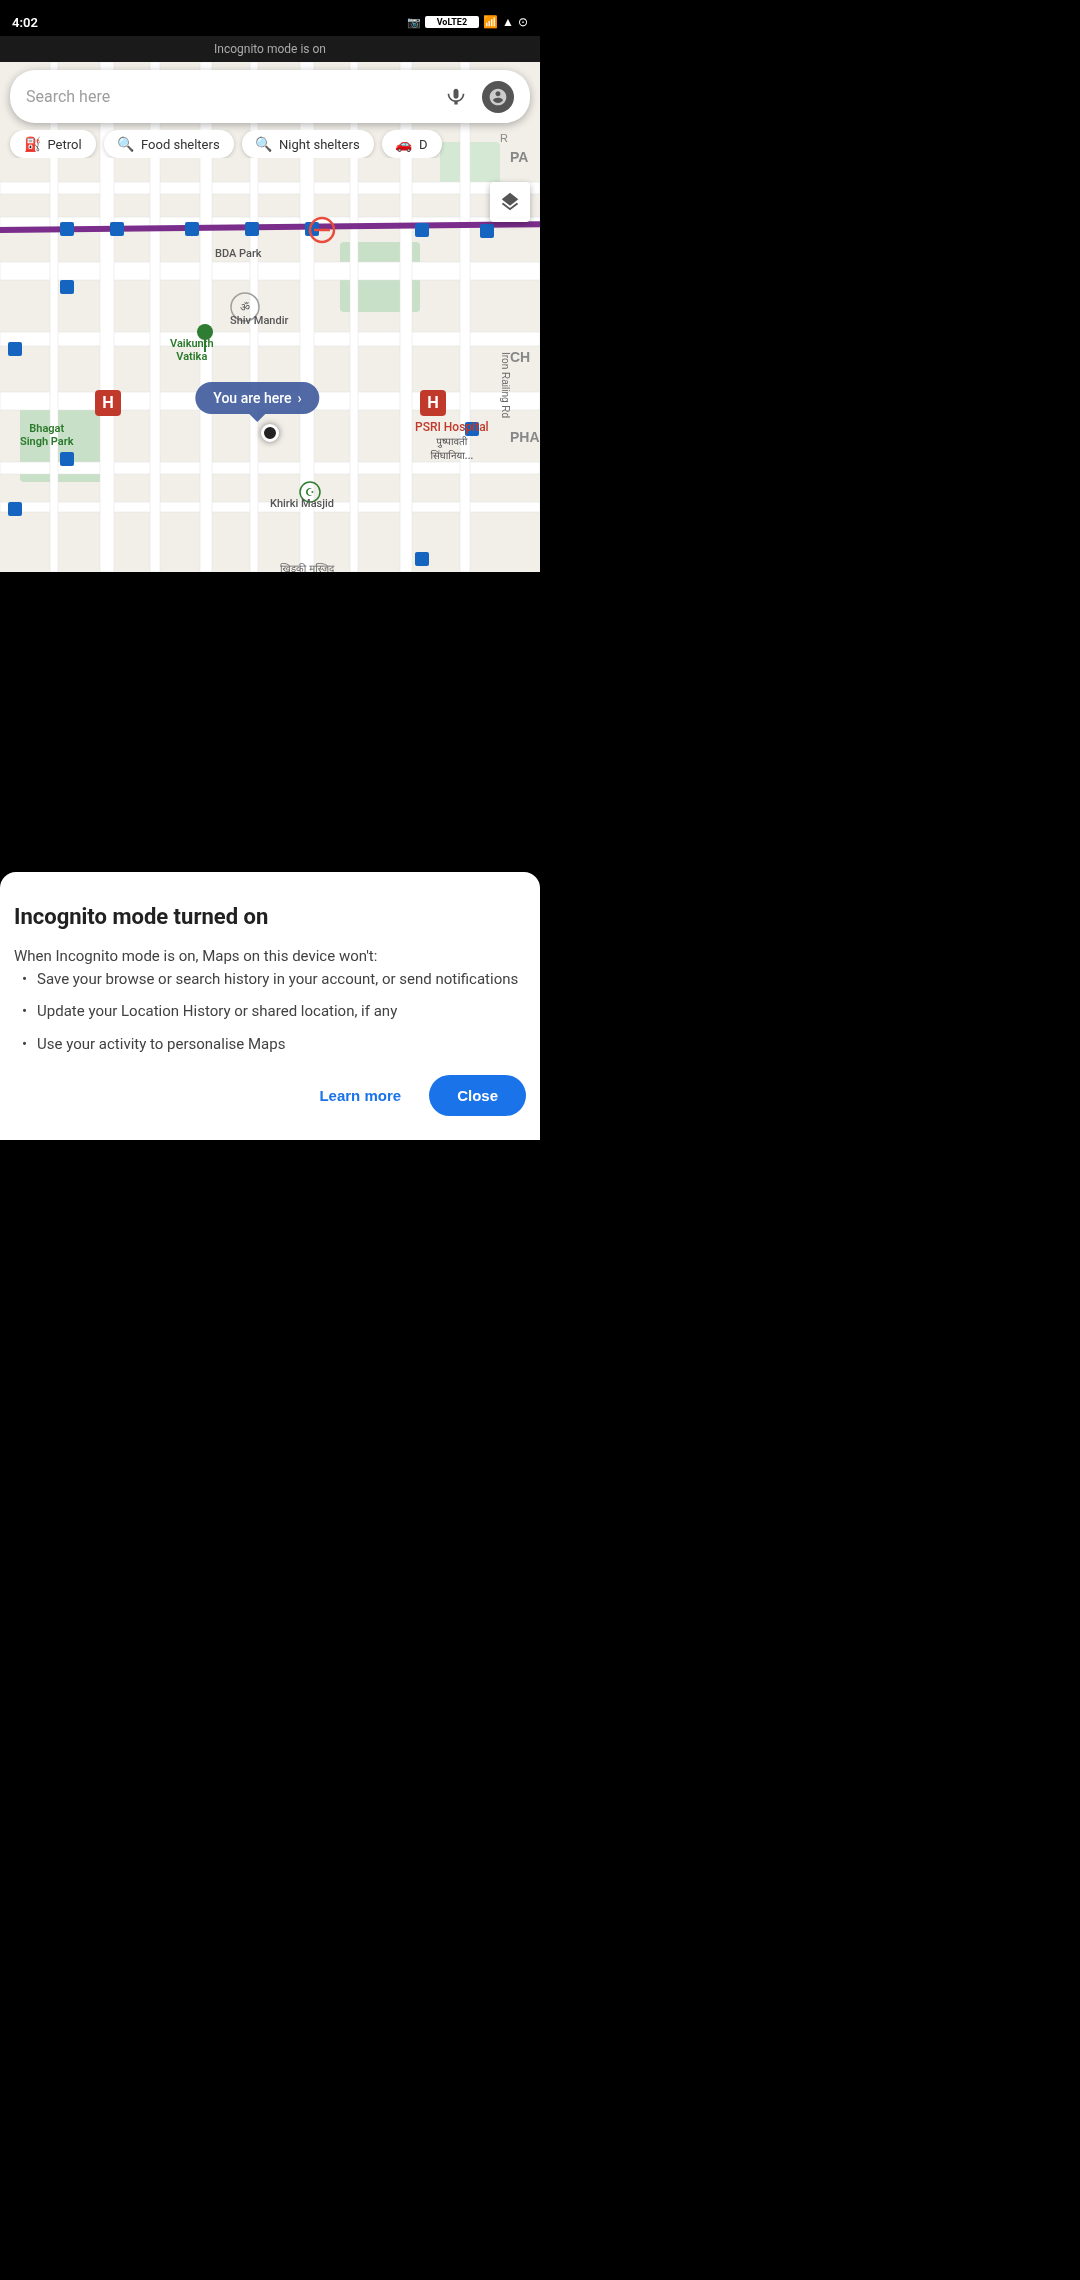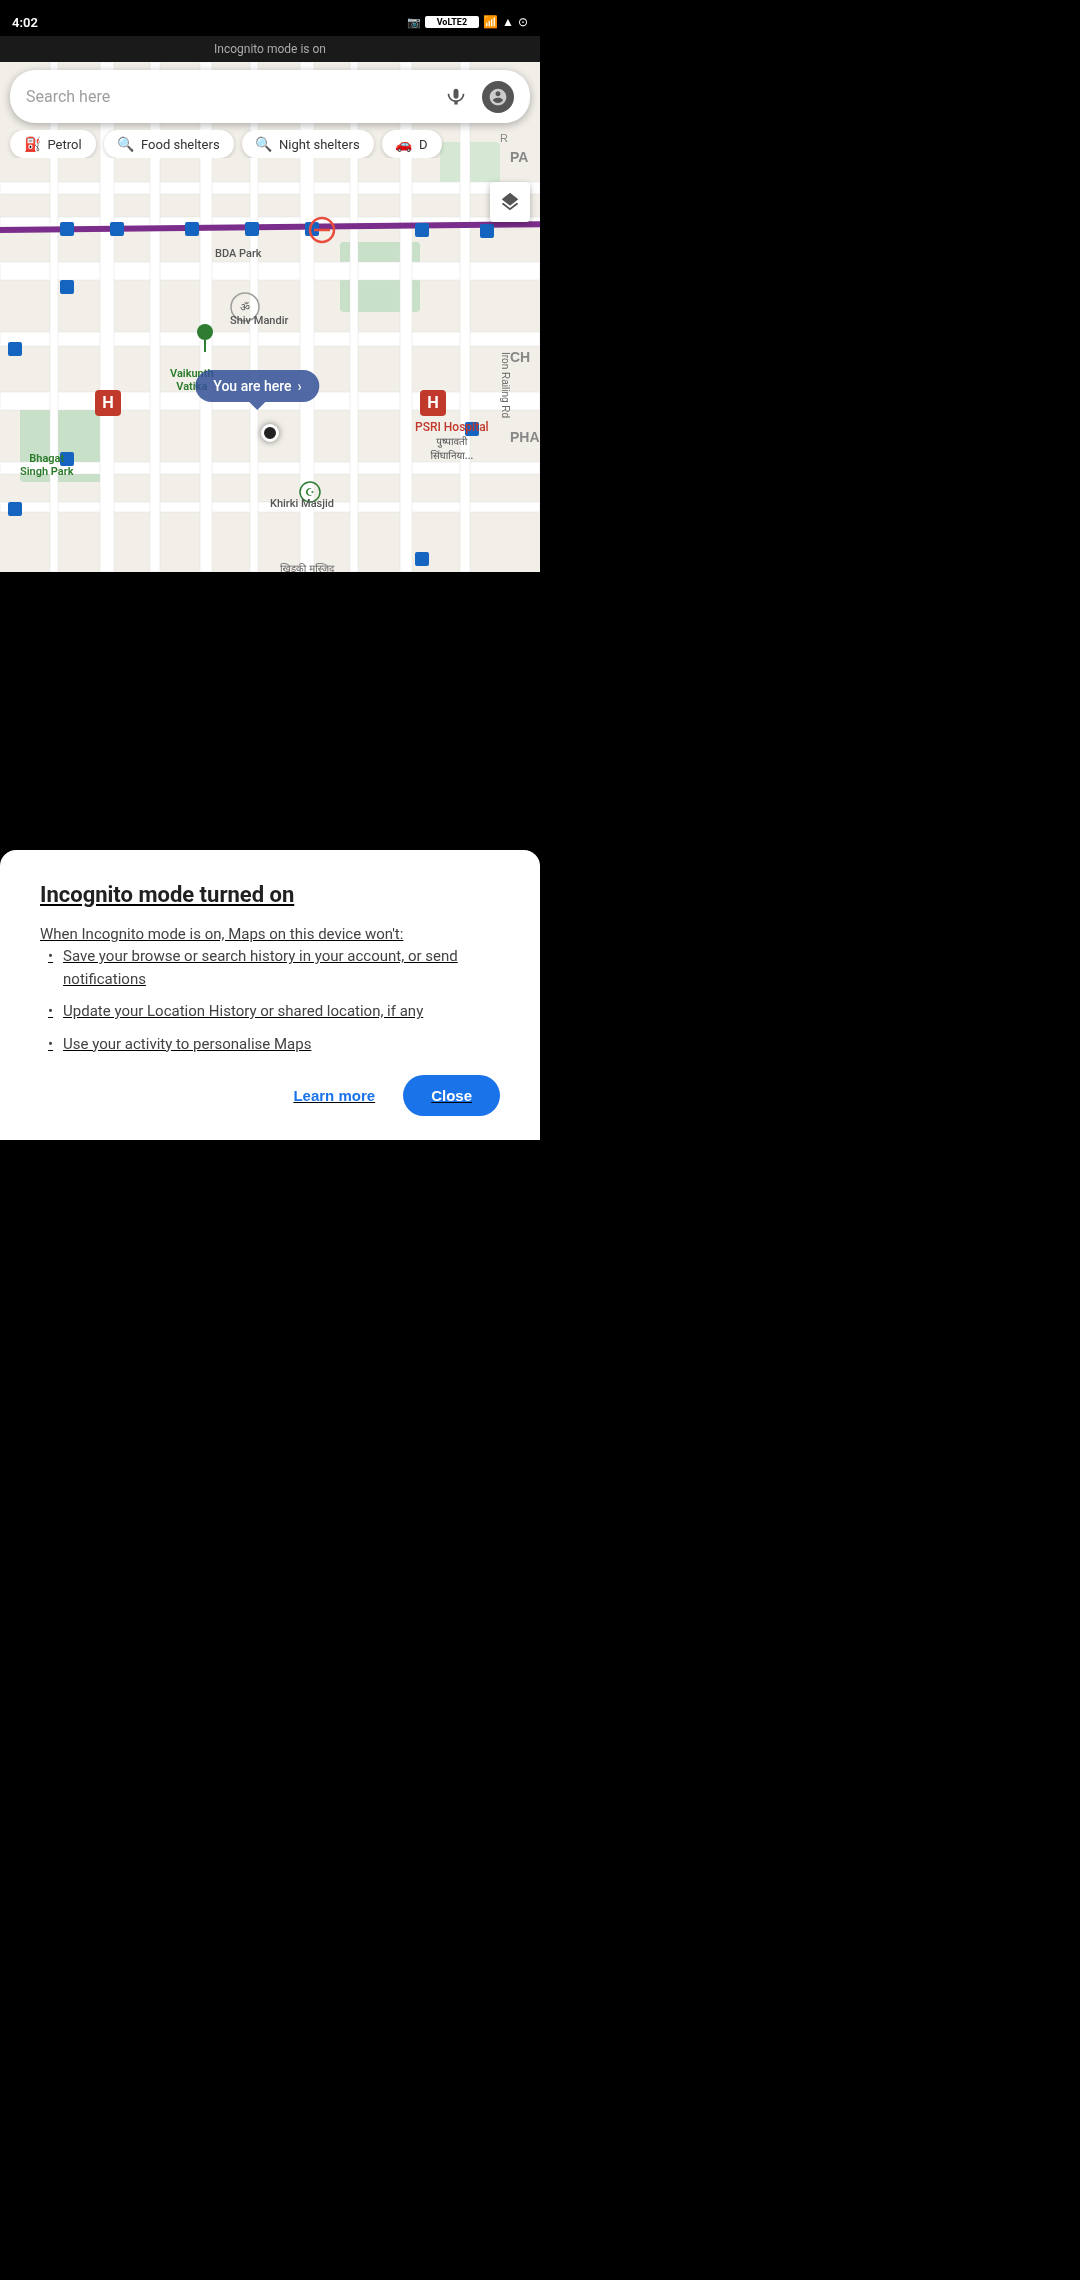--- a/index.html
+++ b/index.html
@@ -143,21 +143,21 @@
       align-items: center;
       justify-content: center;
       box-shadow: 0 2px 6px rgba(0,0,0,0.3);
       z-index: 10;
       font-size: 20px;
     }
 
     
     .you-are-here {
       position: absolute;
-      top: 308px;
+      top: 320px;
       left: 50%;
       transform: translateX(-60%);
       background: rgba(50, 80, 150, 0.85);
       color: #fff;
       padding: 8px 18px;
       border-radius: 20px;
       font-size: 14px;
       font-weight: 500;
       z-index: 10;
       display: flex;
@@ -195,39 +195,37 @@
       position: absolute;
       font-size: 11px;
       color: #555;
       z-index: 4;
       text-align: center;
       font-weight: 500;
     }
     .map-label-green {
       color: #2a7a2a;
       font-weight: 600;
-      margin-top: 30px;
     }
     .map-label-red {
       color: #c0392b;
       font-size: 12px;
     }
 
     
     .bottom-sheet {
       position: absolute;
       bottom: 0;
       left: 0;
       right: 0;
       background: #fff;
       border-radius: 16px 16px 0 0;
-      padding: 32px 40px 24px;
+      padding: 32px 14px 24px;
       z-index: 50;
       box-shadow: 0 -4px 20px rgba(0,0,0,0.25);
-      text-decoration: underline;
     }
     .sheet-title {
       font-size: 22px;
       font-weight: 700;
       color: #212121;
       margin-bottom: 16px;
     }
     .sheet-subtitle {
       font-size: 15px;
       color: #424242;

